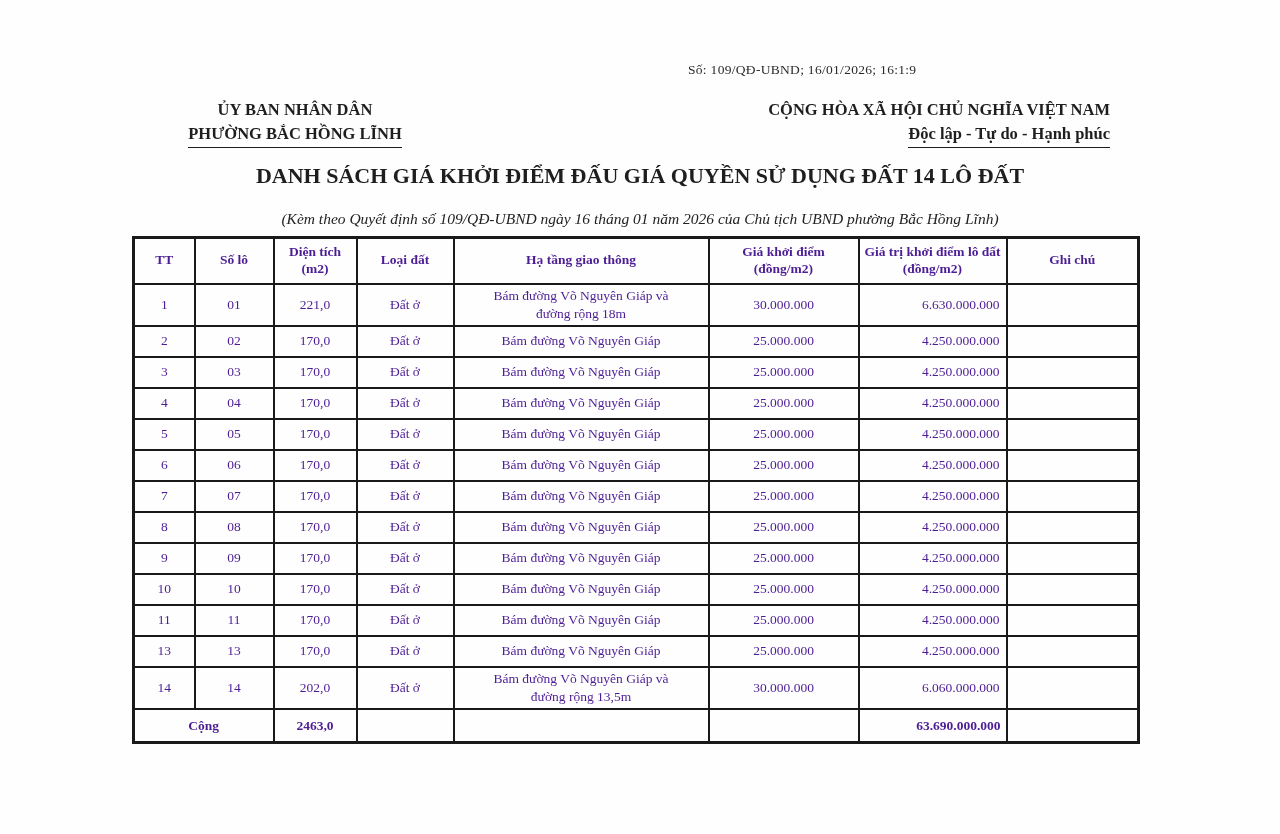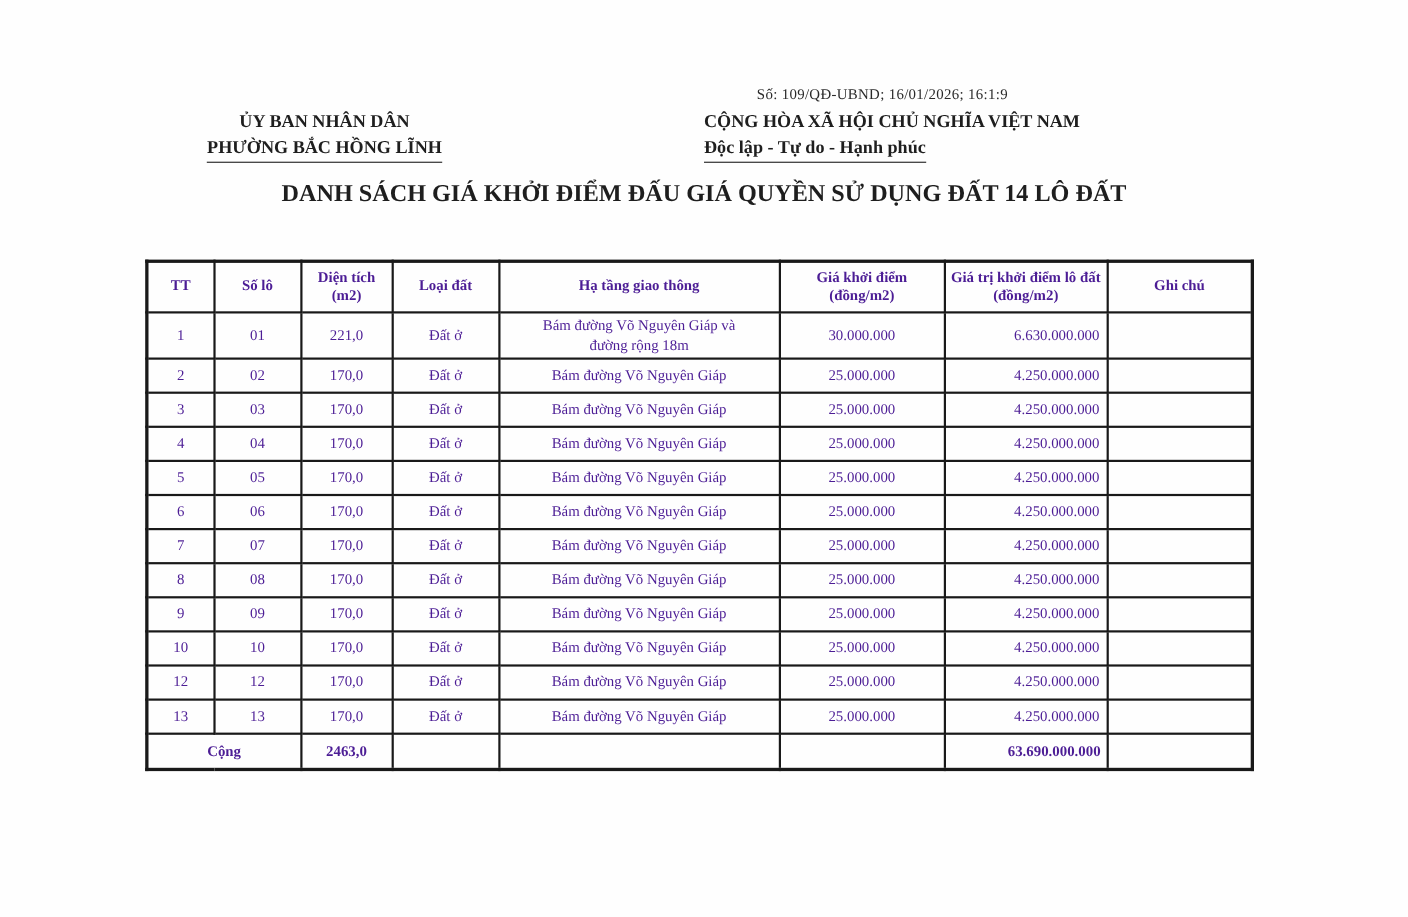--- a/index.html
+++ b/index.html
@@ -7,42 +7,42 @@
     width: 1280px; height: 834px;
     background: #fefefe;
     font-family: "Liberation Serif", "DejaVu Serif", serif;
     color: #1e1e1e;
     overflow: hidden;
   }
   .page { position: relative; width: 1280px; height: 834px; }
 
   .print-stamp {
     position: absolute;
-    top: 78px; left: 688px;
+    top: 62px; left: 688px;
     font-size: 13.5px;
     letter-spacing: 0.3px;
     color: #2a2a2a;
     white-space: nowrap;
   }
 
   .header-row {
     position: absolute;
     top: 98px; left: 0; width: 1140px;
     display: flex;
   }
   .header-left {
     width: 330px; margin-left: 130px;
     text-align: center;
     font-weight: bold;
     font-size: 16.5px;
     line-height: 1.45;
   }
   .header-right {
     width: 470px; margin-left: 180px;
-    text-align: left;
+    text-align: right;
     font-weight: bold;
     font-size: 16.5px;
     line-height: 1.45;
   }
   .u-line {
     display: inline-block;
     padding-bottom: 1px;
     border-bottom: 1.5px solid #1e1e1e;
   }
 
@@ -116,20 +116,21 @@
       <div>
         <span class="u-line">Độc lập - Tự do - Hạnh phúc</span>
       </div>
     </div>
   </div>
 
   <div class="doc-title">
     <div>DANH SÁCH GIÁ KHỞI ĐIỂM ĐẤU GIÁ QUYỀN SỬ DỤNG ĐẤT 14 LÔ ĐẤT</div>
   </div>
 
+  <div class="doc-subtitle">(Kèm theo Quyết định số 109/QĐ-UBND ngày 16 tháng 01 năm 2026 của Chủ tịch UBND phường Bắc Hồng Lĩnh)</div>
 
   <table class="main">
     <colgroup>
       <col class="c-tt">
         <col class="c-solo">
         <col class="c-dientich">
         <col class="c-loaidat">
       <col class="c-hatang">
         <col class="c-giakd">
         <col class="c-giatri">
@@ -243,37 +244,47 @@
           <td>10</td>
           <td>10</td>
           <td>170,0</td>
           <td>Đất ở</td>
           <td class="infra">Bám đường Võ Nguyên Giáp</td>
           <td>25.000.000</td>
           <td class="num-right">4.250.000.000</td>
           <td></td>
         </tr>
         <tr>
-          <td>12</td>
-          <td>12</td>
+          <td>11</td>
+          <td>11</td>
           <td>170,0</td>
           <td>Đất ở</td>
           <td class="infra">Bám đường Võ Nguyên Giáp</td>
           <td>25.000.000</td>
           <td class="num-right">4.250.000.000</td>
           <td></td>
         </tr>
         <tr>
           <td>13</td>
           <td>13</td>
           <td>170,0</td>
           <td>Đất ở</td>
           <td class="infra">Bám đường Võ Nguyên Giáp</td>
           <td>25.000.000</td>
           <td class="num-right">4.250.000.000</td>
+          <td></td>
+        </tr>
+        <tr>
+          <td>14</td>
+          <td>14</td>
+          <td>202,0</td>
+          <td>Đất ở</td>
+          <td class="infra">Bám đường Võ Nguyên Giáp và đường rộng 13,5m</td>
+          <td>30.000.000</td>
+          <td class="num-right">6.060.000.000</td>
           <td></td>
         </tr>
       </tbody>
     <tfoot>
       <tr class="summary">
         <td colspan="2">Cộng</td>
         <td>2463,0</td>
         <td></td>
         <td></td>
         <td></td>

